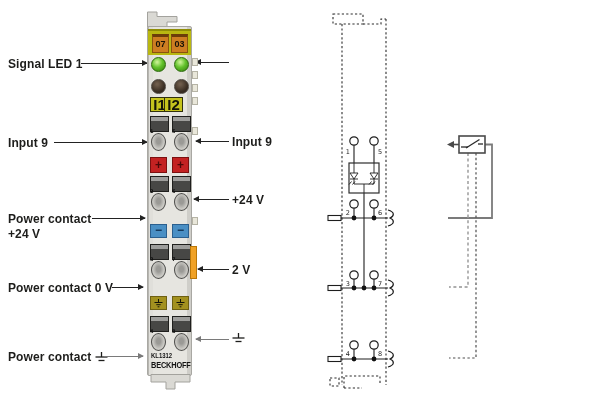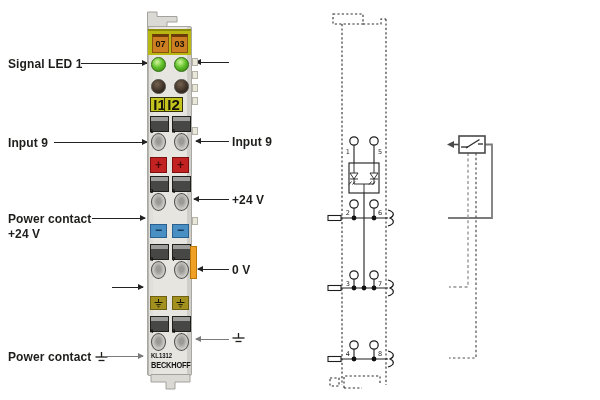--- a/index.html
+++ b/index.html
@@ -67,20 +67,23 @@
   <div class="arrow arrow-r" style="left:54px;top:142px;width:93px"></div>
 
   <div class="lbl" style="left:8px;top:212px">
     <span>Power contact</span>
   </div>
   <div class="lbl" style="left:8px;top:227px">
     <span>+24 V</span>
   </div>
   <div class="arrow arrow-r" style="left:92px;top:218px;width:53px"></div>
 
+  <div class="lbl" style="left:8px;top:281px">
+    <span>Power contact 0 V</span>
+  </div>
   <div class="arrow arrow-r" style="left:112px;top:287px;width:31px"></div>
 
   <div class="lbl" style="left:8px;top:350px">
     <span>Power contact</span>
     <svg width="13" height="11" viewBox="0 0 13 11">
       <g stroke="#1d1d1b" stroke-width="1.3" fill="none">
         <path d="M6.5,0 V5"></path>
           <path d="M0.5,5 H12.5"></path>
           <path d="M3.5,8.5 H9.5"></path>
       </g>
@@ -94,21 +97,21 @@
     <span>Input 9</span>
   </div>
   <div class="arrow arrow-l" style="left:196px;top:141px;width:33px"></div>
 
   <div class="lbl" style="left:232px;top:193px">
     <span>+24 V</span>
   </div>
   <div class="arrow arrow-l" style="left:194px;top:199px;width:35px"></div>
 
   <div class="lbl" style="left:232px;top:263px">
-    <span>0 V</span>
+    <span>2 V</span>
   </div>
   <div class="arrow arrow-l" style="left:198px;top:269px;width:31px"></div>
 
   <div class="lbl" style="left:232px;top:333px">
     <svg width="13" height="11" viewBox="0 0 13 11">
       <g stroke="#1d1d1b" stroke-width="1.3" fill="none">
         <path d="M6.5,0 V5"></path>
           <path d="M0.5,5 H12.5"></path>
           <path d="M3.5,8.5 H9.5"></path>
       </g>

